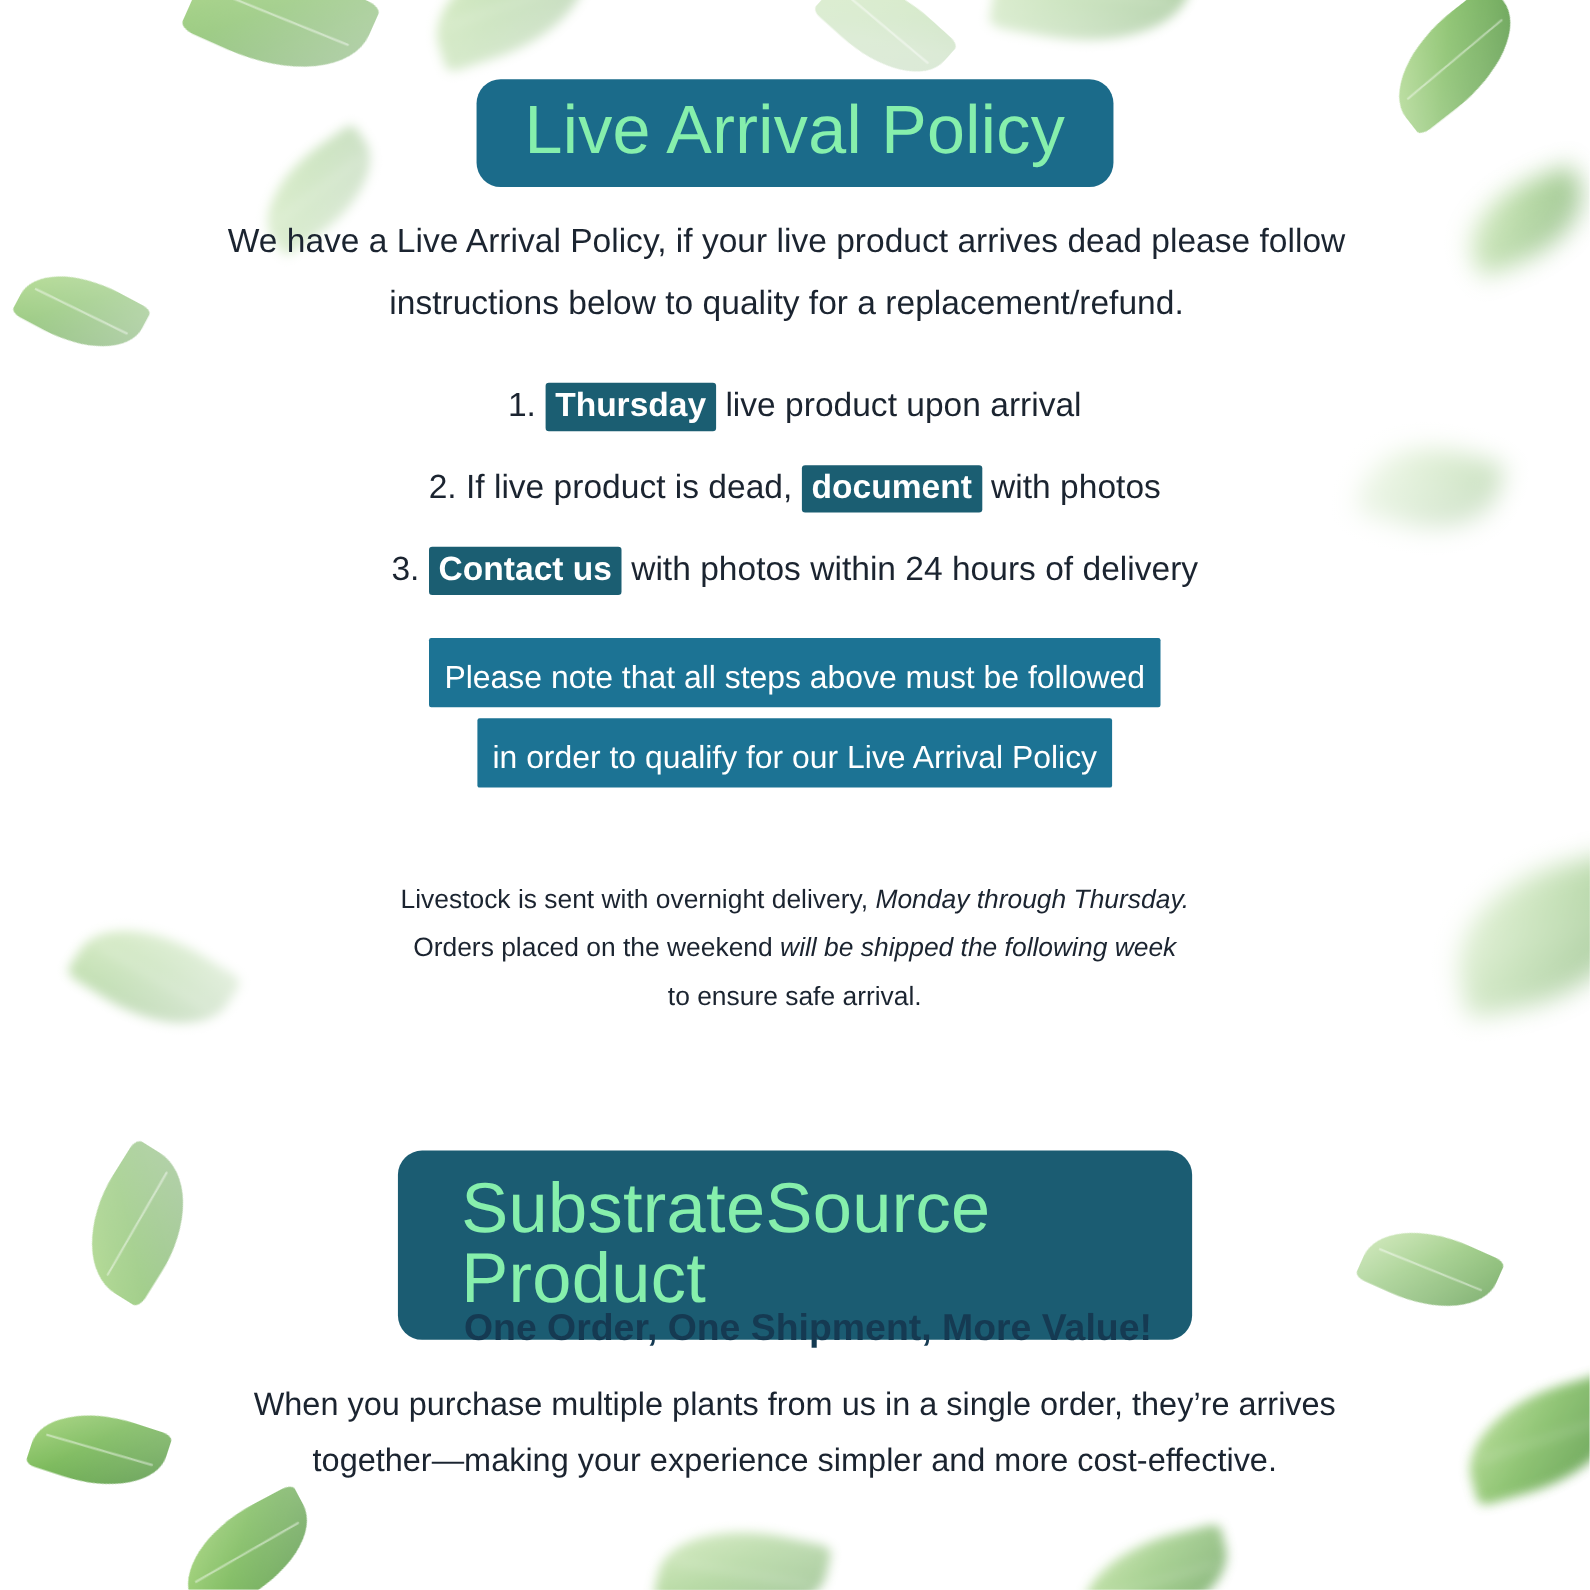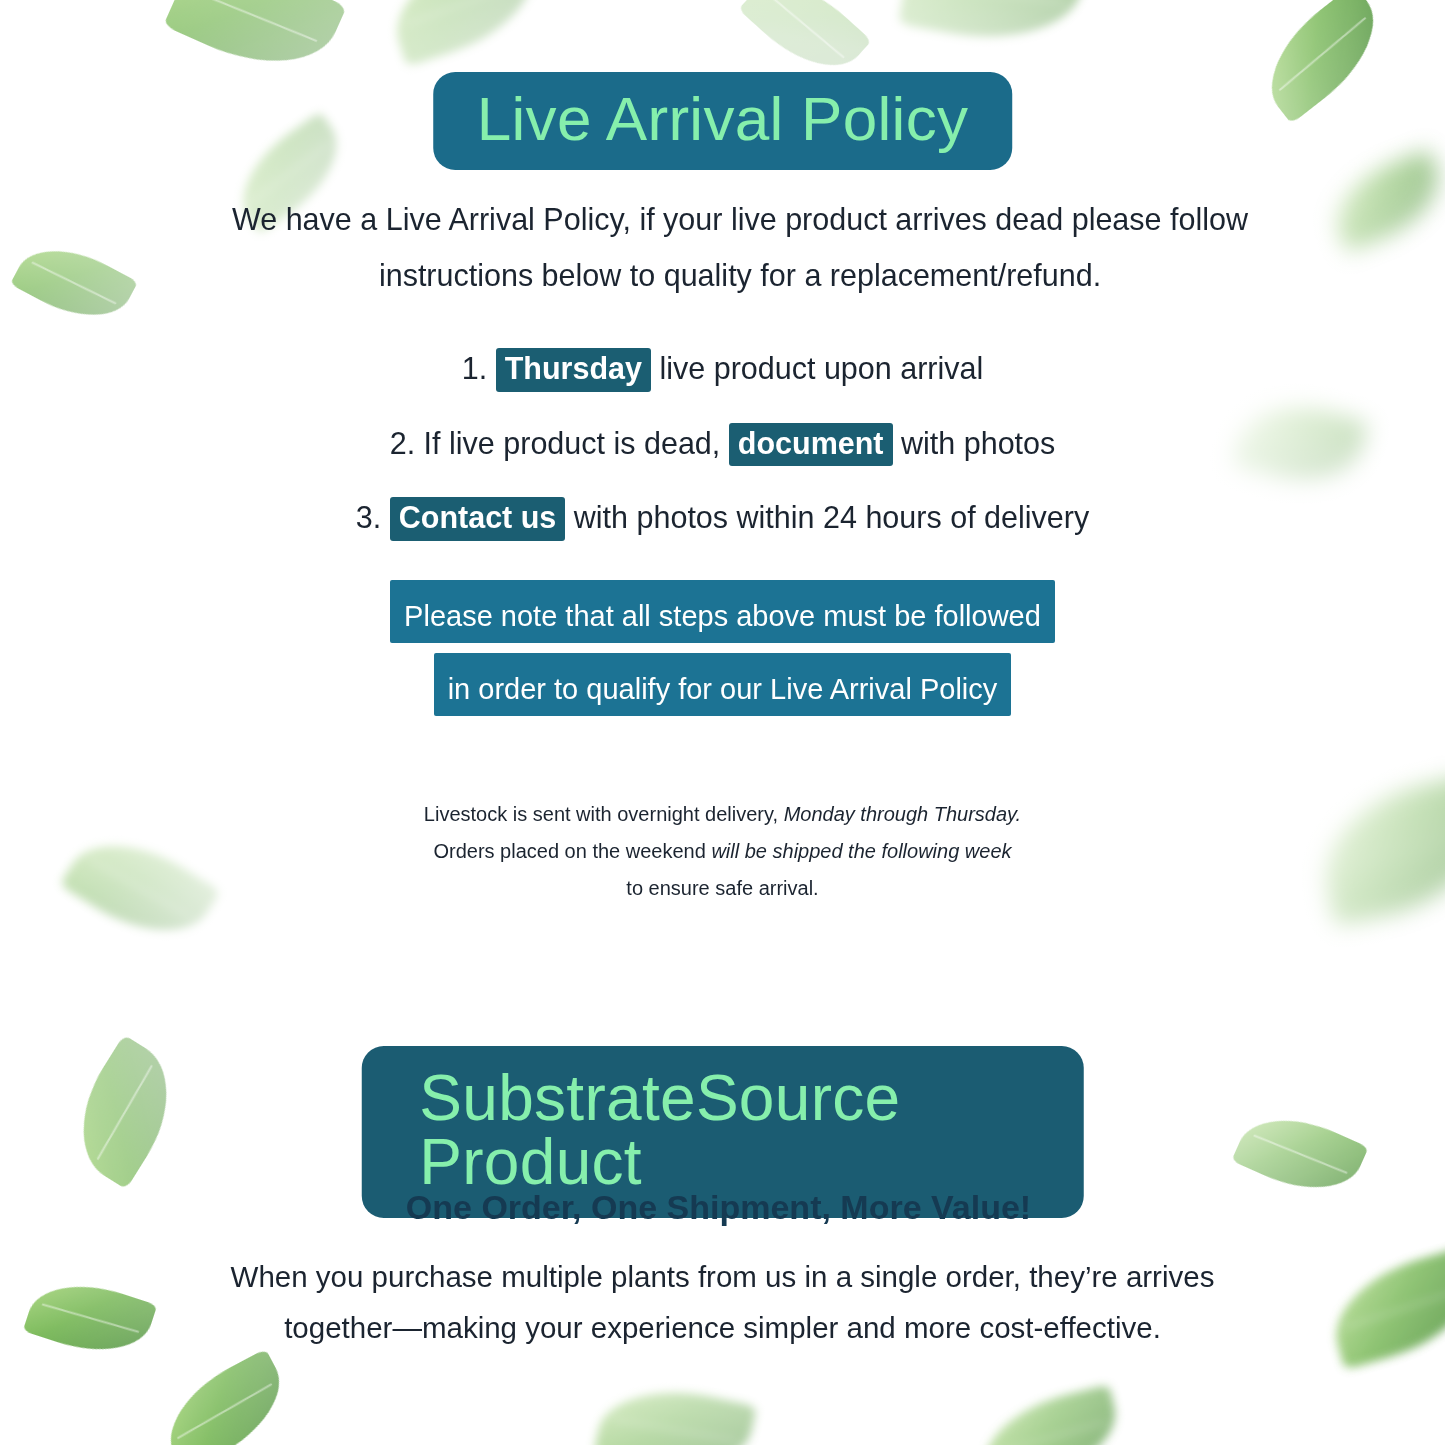--- a/index.html
+++ b/index.html
@@ -70,21 +70,21 @@
     left: 50%;
     transform: translateX(-50%);
     top: 72px;
     font-size: 62px;
   }
   .banner-title .banner { border-radius: 22px 22px 22px 22px; }
 
   .intro {
     position: absolute;
     top: 192px;
-    left: 185px;
+    left: 160px;
     width: 1110px;
     text-align: center;
     font-size: 30.5px;
     color: #1b2430;
     line-height: 1.82;
   }
 
   .steps {
     position: absolute;
     top: 348px;
@@ -127,21 +127,21 @@
     margin-bottom: 10px;
     border-radius: 2px;
   }
 
   .shipping {
     position: absolute;
     top: 796px;
     left: 180px;
     width: 1085px;
     text-align: center;
-    font-size: 20px;
+    font-size: 24px;
     color: #1b2430;
     line-height: 1.85;
   }
   .shipping em { font-style: italic; }
 
   .banner-product {
     position: absolute;
     left: 50%;
     transform: translateX(-50%);
     top: 1046px;
@@ -149,21 +149,21 @@
   }
   .banner-product .banner {
     background: #1b5c72;
     padding: 20px 58px 24px 58px;
     border-radius: 22px;
   }
 
   .subhead {
     position: absolute;
     top: 1188px;
-    left: 156px;
+    left: 172px;
     width: 1125px;
     text-align: center;
     font-size: 34px;
     font-weight: bold;
     color: #153a52;
   }
 
   .closing {
     position: absolute;
     top: 1252px;

